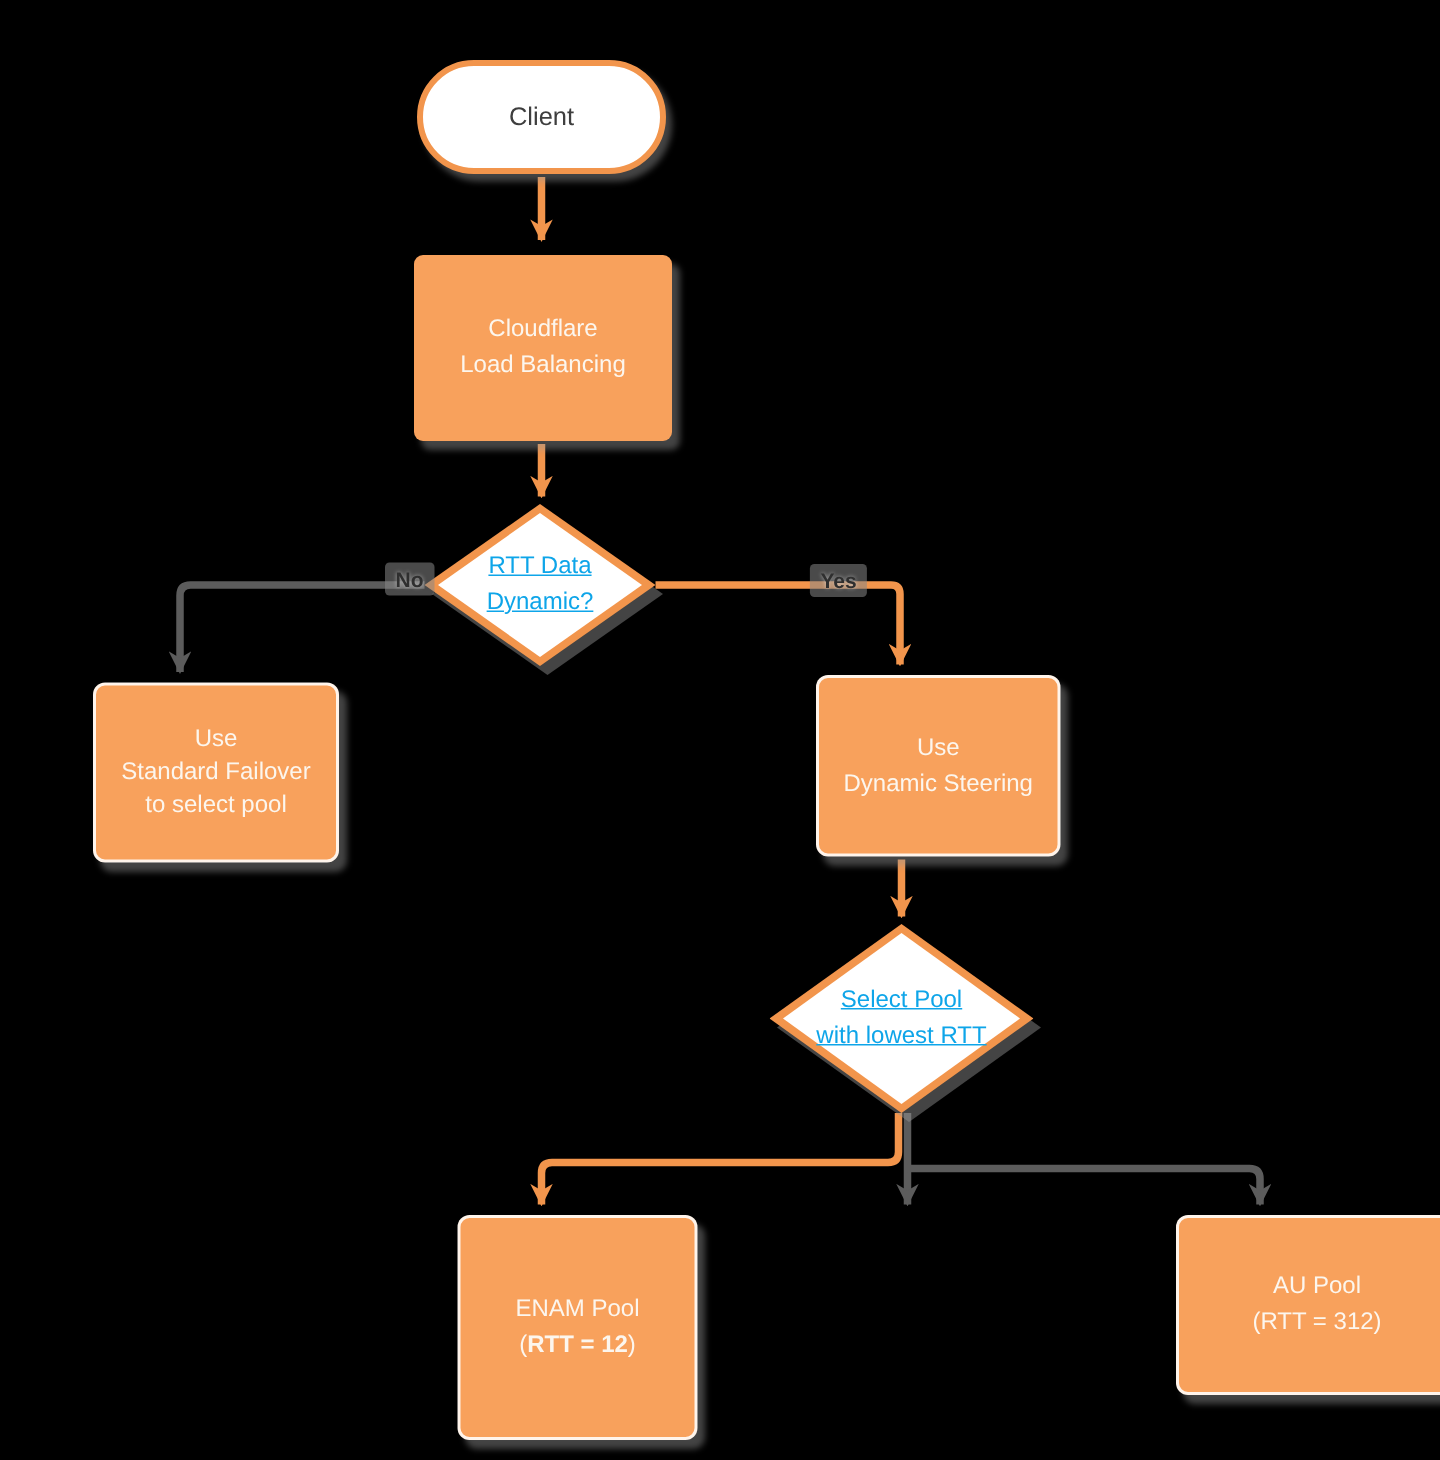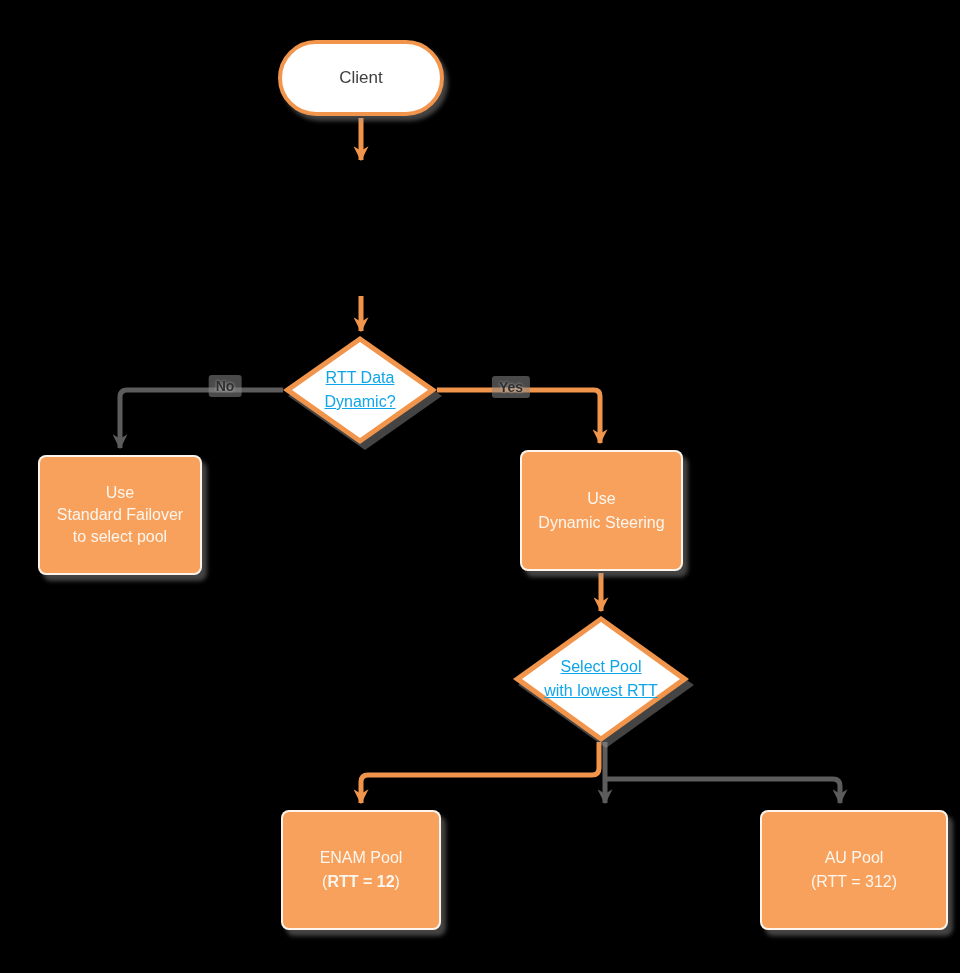--- a/index.html
+++ b/index.html
@@ -31,36 +31,36 @@
     box-sizing: border-box;
   }
   .orange-box {
     background: #F8A15C;
     color: #FCF6EE;
     font-size: 16px;
     line-height: 24px;
     border-radius: 8px;
     box-shadow: 5px 6px 4px rgba(150,150,150,0.45);
   }
-  .rimmed { border: 2px solid rgba(255,255,255,0.88); }
+  .rimmed { border: 2px solid rgba(255,255,255,0.88); margin-left: 24px; }
 
   .stadium {
     background: #FFFFFF;
     color: #3E3E3E;
     font-size: 17px;
     border: 4px solid #F2954C;
     border-radius: 40px;
     box-shadow: 4px 5px 4px rgba(150,150,150,0.45);
   }
 
   .n-client   { left: 278px; top: 40px;  width: 166px; height: 76px; }
   .n-lb       { left: 276px; top: 170px; width: 172px; height: 124px; border-radius: 6px; }
   .n-failover { left: 38px;  top: 455px; width: 164px; height: 120px; line-height: 22px; }
   .n-dynamic  { left: 520px; top: 450px; width: 163px; height: 121px; }
-  .n-enam     { left: 281px; top: 810px; width: 160px; height: 120px; }
+  .n-enam     { left: 281px; top: 810px; width: 160px; height: 150px; }
   .n-eu       { left: 521px; top: 810px; width: 161px; height: 120px; }
   .n-au       { left: 760px; top: 810px; width: 188px; height: 120px; }
 
   .diamond { position: absolute; z-index: 2; }
   .d1 { left: 283px; top: 336px; width: 154px; height: 108px; }
   .d2 { left: 513px; top: 616px; width: 176px; height: 126px; }
   .dm { position: absolute; clip-path: polygon(50% 0%, 100% 50%, 50% 100%, 0% 50%); }
   .dm-shadow { inset: 0; transform: translate(5px,6px); background: rgba(150,150,150,0.45); }
   .dm-border { inset: 0; background: #F2954C; }
   .dm-fill   { inset: 6px 9px; background: #FFFFFF; }
@@ -72,21 +72,21 @@
     color: #0ea5e9; font-size: 16px; line-height: 24px; text-decoration: underline;
   }
 
   .edge-label {
     position: absolute; z-index: 4;
     transform: translate(-50%,-50%);
     font-size: 14px; font-weight: 600;
     color: #2F2F2F;
     background: rgba(135,135,135,0.55);
     text-shadow: 0 0 3px rgba(255,255,255,0.55);
-    padding: 3px 7px; border-radius: 3px;
+    padding: 3px 7px; border-radius: 3px; margin-left: 48px;
   }
   .lbl-no  { left: 225px; top: 386px; }
   .lbl-yes { left: 511px; top: 387px; }
 
   .bold-seg { font-weight: bold; }
 </style>
 </head>
 <body>
 
 <div class="canvas">
@@ -107,20 +107,24 @@
     <path class="eo" d="M601,573 L601,611" marker-end="url(#arrow-o)"></path>
     <path class="eg" d="M605,742 L605,803" marker-end="url(#arrow-g)"></path>
     <path class="eg" d="M605,779 L833,779 Q840,779 840,786 L840,803" marker-end="url(#arrow-g)"></path>
     <path class="eo" d="M599,742 L599,768 Q599,775 592,775 L368,775 Q361,775 361,782 L361,803" marker-end="url(#arrow-o)"></path>
   </svg>
 
   <div class="node stadium n-client">
     <span>Client</span>
   </div>
 
+  <div class="node orange-box n-lb">
+    <span>Cloudflare</span>
+    <span>Load Balancing</span>
+  </div>
 
   <div class="diamond d1">
     <div class="dm dm-shadow"></div>
     <div class="dm dm-border"></div>
     <div class="dm dm-fill"></div>
     <div class="dm-text">
       <span>RTT Data</span>
       <span>Dynamic?</span>
     </div>
   </div>

